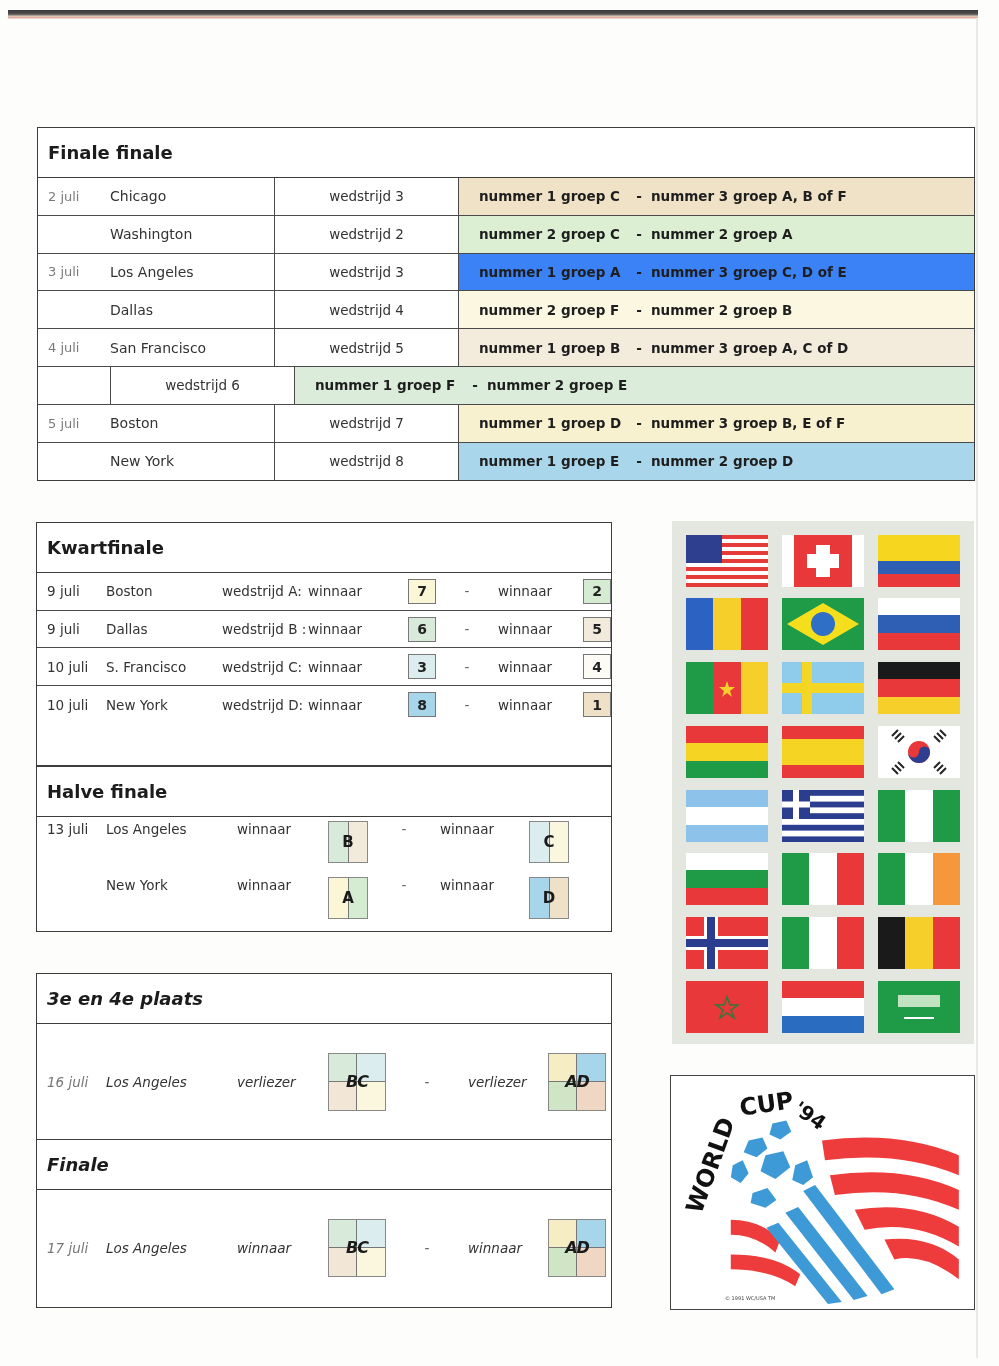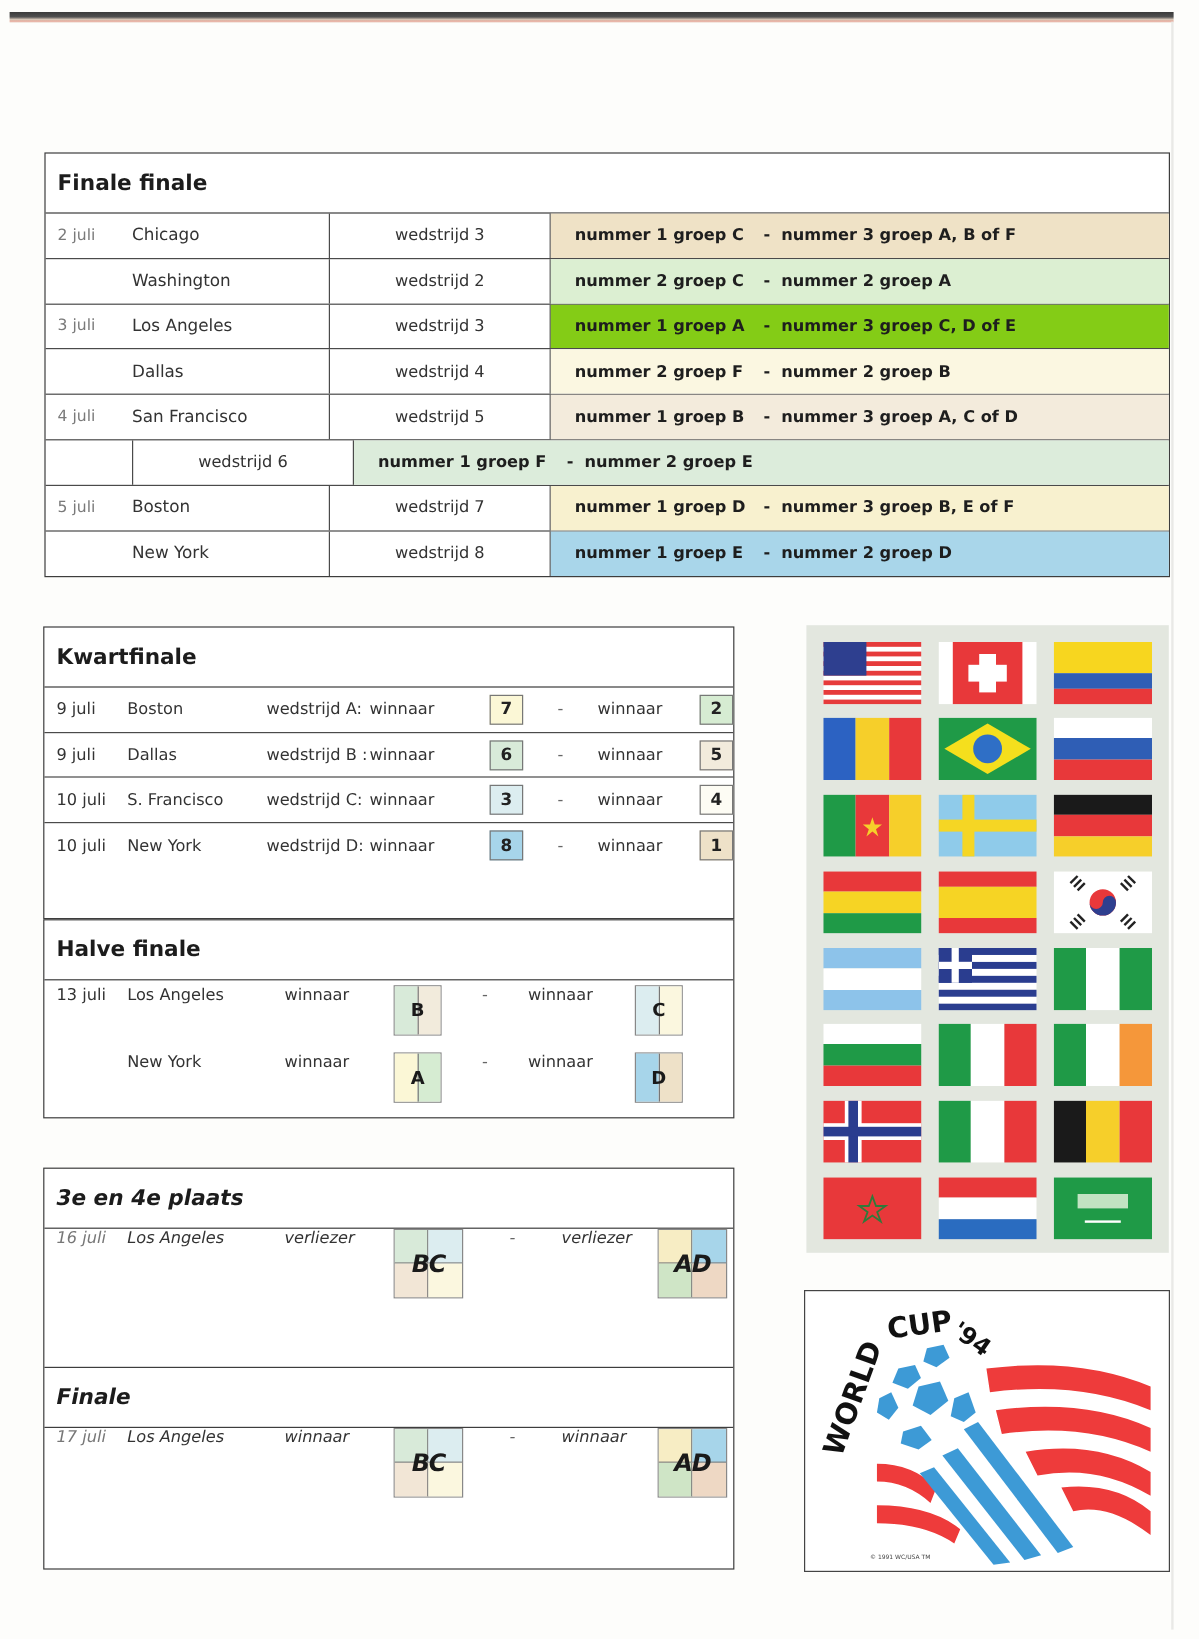--- a/index.html
+++ b/index.html
@@ -46,30 +46,30 @@
   .h-win { width: 91px; }
   .split2 { width: 40px; height: 42px; border: 1px solid #888; position: relative; display: flex; }
   .split2 .half { flex: 1; height: 100%; }
   .split2 .half + .half { border-left: 1px solid #777; }
   .split-label { position: absolute; inset: 0; display: flex; align-items: center; justify-content: center; font-weight: bold; font-size: 15px; color: #1a1a1a; }
   .h-dash { width: 72px; text-align: center; color: #666; }
   .h-win2 { width: 89px; }
 
   
   #final { left: 36px; top: 973px; width: 576px; height: 335px; font-style: italic; }
-  #final .sec-row { display: flex; height: 116px; font-size: 13.5px; color: #333; border-bottom: 1.5px solid #3d3d3d; }
+  #final .sec-row { display: flex; align-items: center; height: 116px; font-size: 13.5px; color: #333; border-bottom: 1.5px solid #3d3d3d; }
   #final .sec-row.last { border-bottom: none; height: 115px; }
   .f-date { width: 69px; padding-left: 10px; color: #777; }
   .f-city { width: 131px; }
   .f-lbl { width: 91px; }
   .quad { width: 58px; height: 58px; border: 1px solid #888; position: relative; display: grid; grid-template-columns: 1fr 1fr; grid-template-rows: 1fr 1fr; }
   .quad .q { border-right: 1px solid #777; border-bottom: 1px solid #777; }
   .quad .q:nth-child(2n) { border-right: none; }
   .quad .q:nth-child(n+3) { border-bottom: none; }
-  .quad .split-label { font-size: 20px; letter-spacing: -1px; }
+  .quad .split-label { font-size: 16px; letter-spacing: -1px; }
   .f-dash { width: 82px; text-align: center; color: #666; }
   .f-lbl2 { width: 80px; }
 
   
   #flags { position: absolute; left: 672px; top: 521px; width: 302px; height: 523px; background: #e3e7df; }
   .flag { position: absolute; width: 82px; height: 52px; overflow: hidden; }
   .flag svg { width: 100%; height: 100%; display: block; }
 
   
   #logo { position: absolute; left: 670px; top: 1075px; width: 305px; height: 235px; border: 1.5px solid #444; background: #fff; }
@@ -102,21 +102,21 @@
         <div class="c-pair" style="background:#dcefd2">
           <span class="pair-a">nummer 2 groep C</span>
           <span class="pair-dash">-</span>
           <span class="pair-b">nummer 2 groep A</span>
         </div>
       </div>
       <div class="row">
         <span class="c-date">3 juli</span>
         <span class="c-city">Los Angeles</span>
         <span class="c-match">wedstrijd 3</span>
-        <div class="c-pair" style="background:#84cc16">
+        <div class="c-pair" style="background:#3b82f6">
           <span class="pair-a">nummer 1 groep A</span>
           <span class="pair-dash">-</span>
           <span class="pair-b">nummer 3 groep C, D of E</span>
         </div>
       </div>
       <div class="row">
         <span class="c-date"></span>
         <span class="c-city">Dallas</span>
         <span class="c-match">wedstrijd 4</span>
         <div class="c-pair" style="background:#fbf7e1">

